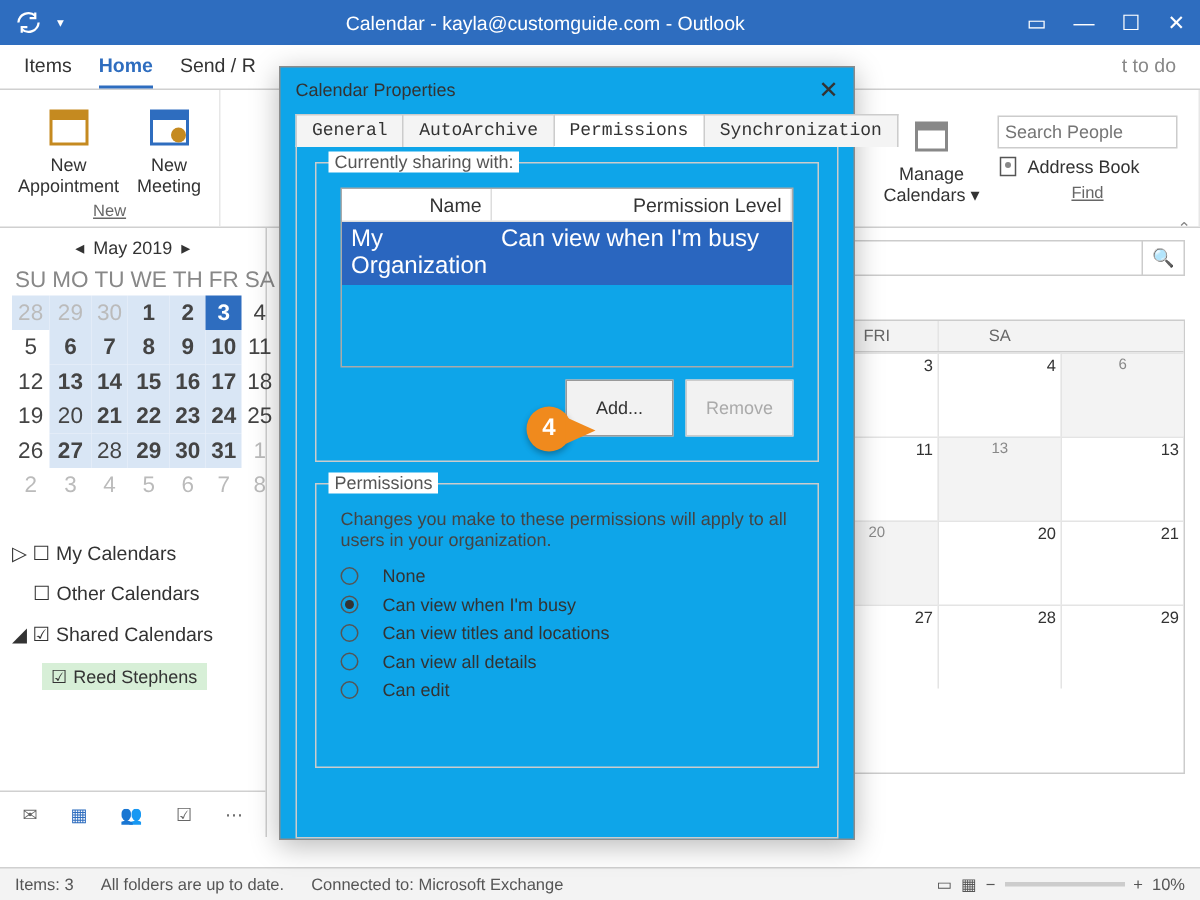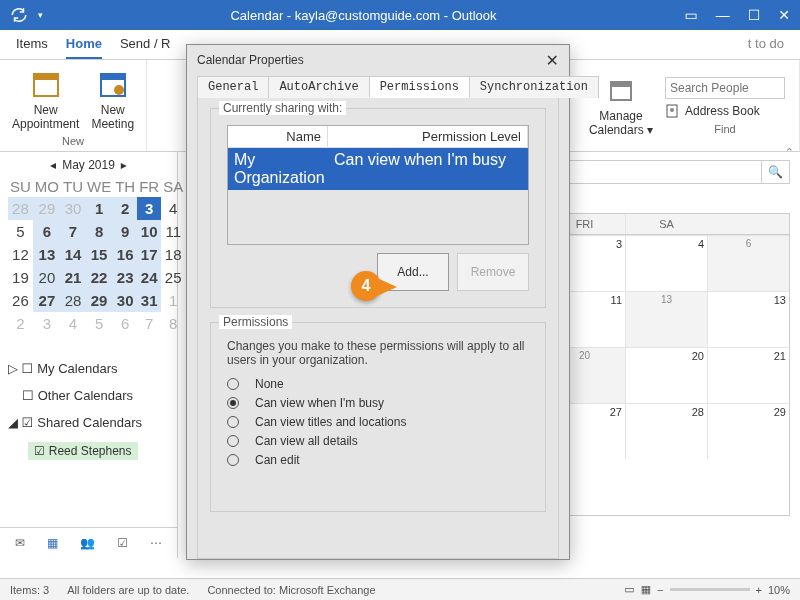--- a/index.html
+++ b/index.html
@@ -13,21 +13,21 @@
   .titlebar .winbtns span { cursor: default; }
   
   .ribbon-tabs { display: flex; gap: 18px; padding: 6px 16px 0; border-bottom: 1px solid #d0d0d0; font-size: 13px; }
   .ribbon-tabs .tab { padding-bottom: 6px; }
   .ribbon-tabs .tab.active { color: #2e6dbf; border-bottom: 2px solid #2e6dbf; font-weight: 600; }
   .ribbon { display: flex; border-bottom: 1px solid #d0d0d0; height: 92px; }
   .ribbon-group { display: flex; flex-direction: column; align-items: center; border-right: 1px solid #e7e7e7; padding: 4px 12px; }
   .ribbon-group .items { display: flex; gap: 12px; flex: 1; }
   .ribbon-btn { display: flex; flex-direction: column; align-items: center; gap: 3px; justify-content: center; }
   .ribbon-btn svg { width: 32px; height: 32px; }
-  .ribbon-group .label { font-size: 11px; color: #666; }
+  .ribbon-group .label { font-size: 11px; color: #666; text-decoration: underline; }
   .find-group { margin-left: auto; padding: 6px 14px; }
   .find-group input { width: 120px; height: 22px; border: 1px solid #ccc; padding: 0 4px; font-size: 12px; }
   .addr { display: flex; align-items: center; gap: 4px; margin-top: 4px; font-size: 12px; }
   .collapse-caret { position: absolute; right: 6px; top: 146px; color: #888; font-size: 11px; }
   
   .main { display: flex; height: 406px; }
   .sidebar { width: 178px; border-right: 1px solid #d0d0d0; display: flex; flex-direction: column; }
   .mini-cal { padding: 6px 8px; }
   .mini-cal .hdr { display: flex; align-items: center; justify-content: center; gap: 6px; font-size: 12px; margin-bottom: 4px; }
   .mini-cal table { width: 100%; border-collapse: collapse; font-size: 15px; text-align: center; color: #444; }
@@ -52,21 +52,21 @@
   .cv-grid { margin: 0 10px; border: 1px solid #ccc; }
   .cv-dow { display: grid; grid-template-columns: 26px repeat(7, 1fr); background: #f3f3f3; border-bottom: 1px solid #ccc; font-size: 11px; text-align: center; color: #666; }
   .cv-dow div { padding: 4px 0; border-left: 1px solid #e4e4e4; }
   .cv-rows { display: grid; grid-template-columns: 26px repeat(7, 1fr); }
   .cv-rows .cell { border-left: 1px solid #e4e4e4; border-top: 1px solid #e4e4e4; height: 56px; padding: 2px 3px; font-size: 11px; position: relative; text-align: right; }
   .cv-rows .wn { background:#f3f3f3; text-align:center; font-size:10px; color:#888; }
   .cv-rows .cell.today { color:#2e6dbf; font-weight:700; }
   .event { position:absolute; left:2px; bottom:4px; background:#b9e7b9; font-size:10px; padding:1px 3px; }
   .event .stripe { display:inline-block; width:4px; height:10px; background: repeating-linear-gradient(45deg,#2e7d32 0 2px,#b9e7b9 2px 4px); vertical-align:middle; margin-right:2px; }
   
-  .dialog { position: absolute; top: 44px; left: 186px; width: 384px; height: 516px; background: #e5e5e5; border: 1px solid #8b8b8b; box-shadow: 0 4px 18px rgba(0,0,0,0.28); display:flex; flex-direction:column; z-index: 50; }
+  .dialog { position: absolute; top: 44px; left: 186px; width: 384px; height: 516px; background: #0ea5e9; border: 1px solid #8b8b8b; box-shadow: 0 4px 18px rgba(0,0,0,0.28); display:flex; flex-direction:column; z-index: 50; }
   .dlg-title { height: 30px; display:flex; align-items:center; padding: 0 10px; font-size:12px; }
   .dlg-close { margin-left:auto; font-size:16px; cursor:default; }
   .dlg-tabs { display:flex; padding: 0 10px; position: relative; }
   .dlg-tab { border:1px solid #ccc; border-bottom:none; padding:3px 10px; font-size:12px; background:#fff; margin-right:-1px; position: relative; top:1px;font-family:Liberation Mono, monospace; }
   .dlg-tab.active { background:#fff; z-index:2; border-bottom:1px solid #fff; }
   .dlg-tab:not(.active){ background:#f4f4f4; }
   .dlg-body { margin:0 10px; border:1px solid #ccc; flex:1; padding:10px 12px; overflow:auto; }
   .fieldset { border:1px solid #ccc; padding:16px; position:relative; margin-bottom:14px; }
   .fieldset .legend { position:absolute; top:-8px; left:8px; background:#fff; padding:0 4px; font-size:12px; color:#555; }
   .share-list { border:1px solid #aaa; width:100%; height:120px; }

